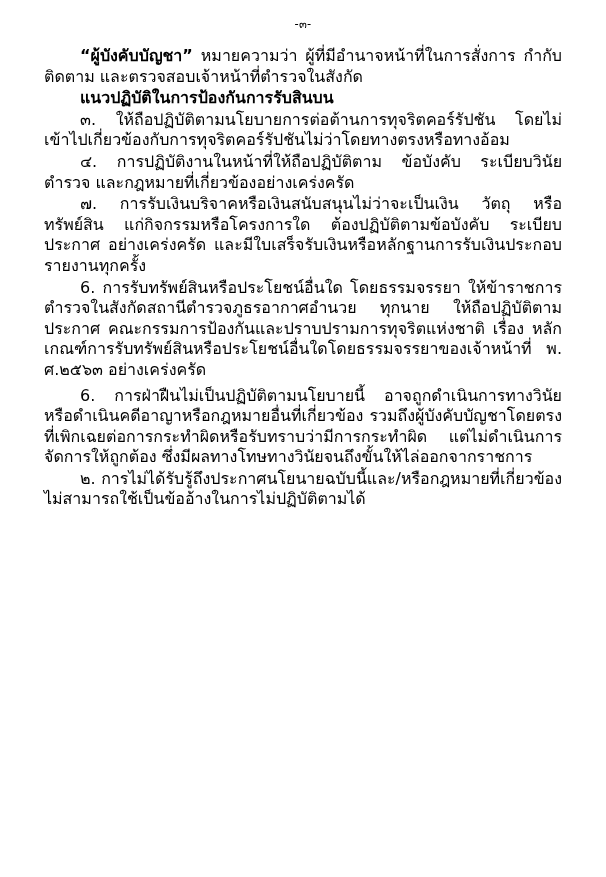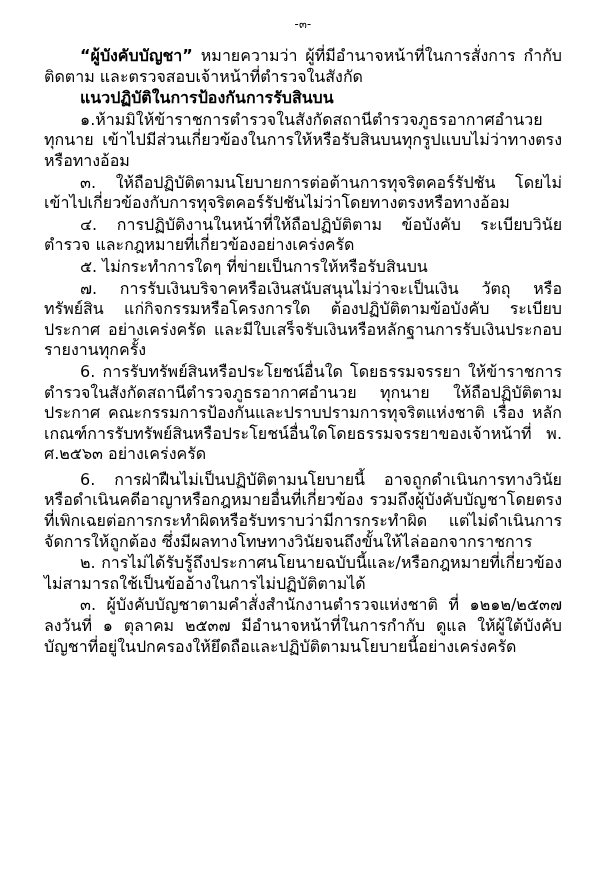--- a/index.html
+++ b/index.html
@@ -56,37 +56,34 @@
 
   <div class="page-number">-๓-</div>
 
   <div class="body">
 
     <p class="para"><span class="bold">“ผู้บังคับบัญชา”</span><span> หมายความว่า ผู้ที่มีอำนาจหน้าที่ในการสั่งการ กำกับ ติดตาม และตรวจสอบเจ้าหน้าที่ตำรวจในสังกัด</span></p>
 
 
     <p class="para heading">แนวปฏิบัติในการป้องกันการรับสินบน</p>
 
-    <p class="para">๑.ห้ามมิให้ข้าราชการตำรวจในสังกัดสถานีตำรวจภูธรอากาศอำนวยทุกนาย เข้าไปมีส่วนเกี่ยวข้องในการให้หรือรับสินบนทุกรูปแบบไม่ว่าทางตรงหรือทางอ้อม</p>
 
 
     <p class="para">๓. ให้ถือปฏิบัติตามนโยบายการต่อต้านการทุจริตคอร์รัปชัน โดยไม่เข้าไปเกี่ยวข้องกับการทุจริตคอร์รัปชันไม่ว่าโดยทางตรงหรือทางอ้อม</p>
 
     <p class="para">๔. การปฏิบัติงานในหน้าที่ให้ถือปฏิบัติตาม ข้อบังคับ ระเบียบวินัยตำรวจ และกฎหมายที่เกี่ยวข้องอย่างเคร่งครัด</p>
 
-    <p class="para">๕. ไม่กระทำการใดๆ ที่ข่ายเป็นการให้หรือรับสินบน</p>
 
 
     <p class="para">๗. การรับเงินบริจาคหรือเงินสนับสนุนไม่ว่าจะเป็นเงิน วัตถุ หรือทรัพย์สิน แก่กิจกรรมหรือโครงการใด ต้องปฏิบัติตามข้อบังคับ ระเบียบ ประกาศ อย่างเคร่งครัด และมีใบเสร็จรับเงินหรือหลักฐานการรับเงินประกอบรายงานทุกครั้ง</p>
 
     <p class="para">6. การรับทรัพย์สินหรือประโยชน์อื่นใด โดยธรรมจรรยา ให้ข้าราชการตำรวจในสังกัดสถานีตำรวจภูธรอากาศอำนวย ทุกนาย ให้ถือปฏิบัติตามประกาศ คณะกรรมการป้องกันและปราบปรามการทุจริตแห่งชาติ เรื่อง  หลักเกณฑ์การรับทรัพย์สินหรือประโยชน์อื่นใดโดยธรรมจรรยาของเจ้าหน้าที่ พ. ศ.๒๕๖๓ อย่างเคร่งครัด</p>
 
     <div class="spacer-sm"></div>
 
 
     <p class="para">6.     การฝ่าฝืนไม่เป็นปฏิบัติตามนโยบายนี้     อาจถูกดำเนินการทางวินัยหรือดำเนินคดีอาญาหรือกฎหมายอื่นที่เกี่ยวข้อง รวมถึงผู้บังคับบัญชาโดยตรงที่เพิกเฉยต่อการกระทำผิดหรือรับทราบว่ามีการกระทำผิด แต่ไม่ดำเนินการจัดการให้ถูกต้อง ซึ่งมีผลทางโทษทางวินัยจนถึงขั้นให้ไล่ออกจากราชการ</p>
 
     <p class="para">๒. การไม่ได้รับรู้ถึงประกาศนโยนายฉบับนี้และ/หรือกฎหมายที่เกี่ยวข้องไม่สามารถใช้เป็นข้ออ้างในการไม่ปฏิบัติตามได้</p>
 
-    <p class="para">๓. ผู้บังคับบัญชาตามคำสั่งสำนักงานตำรวจแห่งชาติ ที่ ๑๒๑๒/๒๕๓๗ ลงวันที่ ๑ ตุลาคม ๒๕๓๗ มีอำนาจหน้าที่ในการกำกับ  ดูแล ให้ผู้ใต้บังคับบัญชาที่อยู่ในปกครองให้ยึดถือและปฏิบัติตามนโยบายนี้อย่างเคร่งครัด</p>
 
   </div>
 </div>
 
 </body></html>

